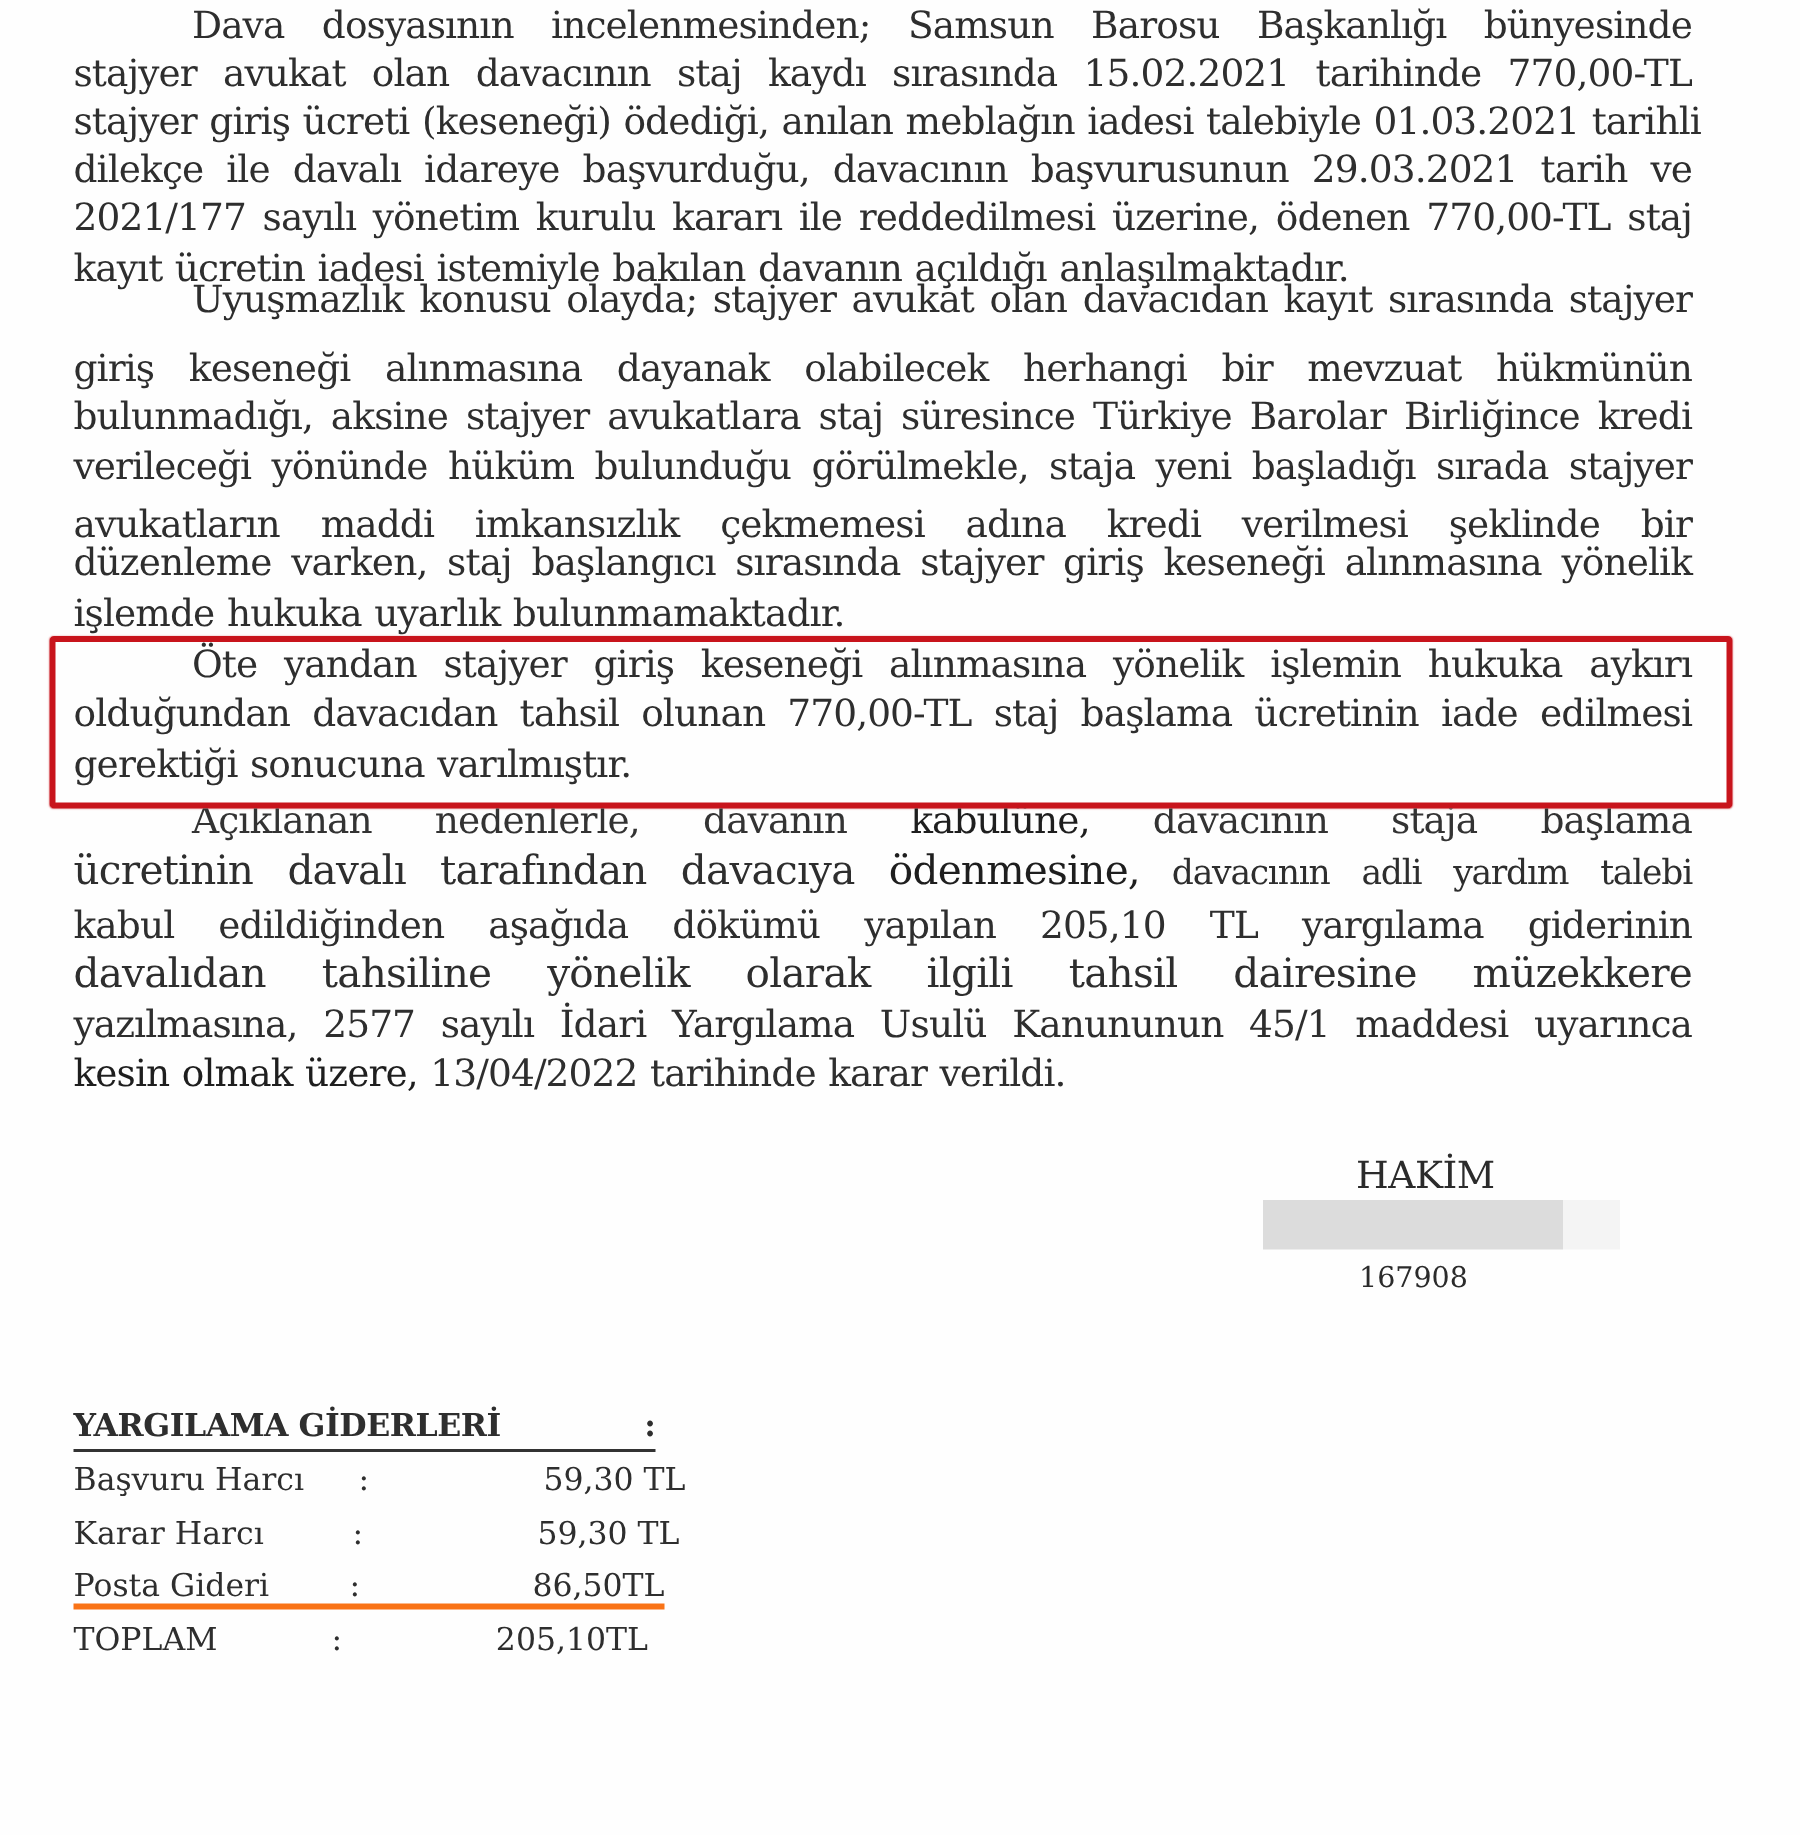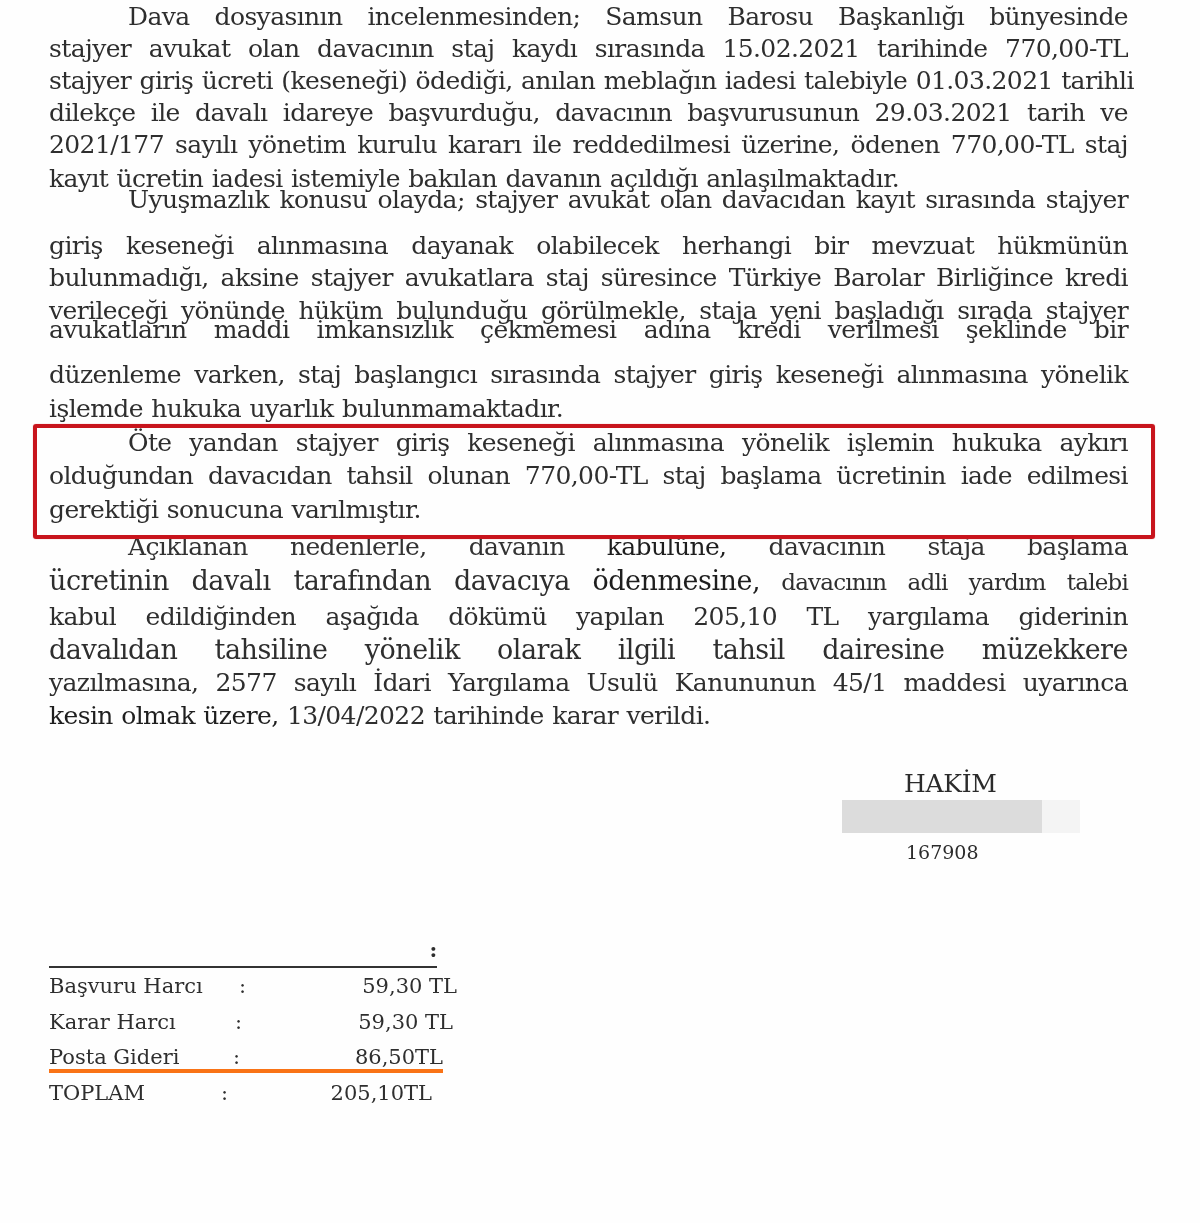--- a/index.html
+++ b/index.html
@@ -142,21 +142,21 @@
     <div class="line" style="top:97px;">dilekçe ile davalı idareye başvurduğu, davacının başvurusunun 29.03.2021 tarih ve</div>
     <div class="line" style="top:129px;">2021/177 sayılı yönetim kurulu kararı ile reddedilmesi üzerine, ödenen 770,00-TL staj</div>
     <div class="line last" style="top:163px;">kayıt ücretin iadesi istemiyle bakılan davanın açıldığı anlaşılmaktadır.</div>
   </div>
 
   <div>
     <div class="line indent" style="top:184px;">Uyuşmazlık konusu olayda; stajyer avukat olan davacıdan kayıt sırasında stajyer</div>
     <div class="line" style="top:230px;">giriş keseneği alınmasına dayanak olabilecek herhangi bir mevzuat hükmünün</div>
     <div class="line" style="top:262px;">bulunmadığı, aksine stajyer avukatlara staj süresince Türkiye Barolar Birliğince kredi</div>
     <div class="line" style="top:295px;">verileceği yönünde hüküm bulunduğu görülmekle, staja yeni başladığı sırada stajyer</div>
-    <div class="line" style="top:314px;">avukatların maddi imkansızlık çekmemesi adına kredi verilmesi şeklinde bir</div>
+    <div class="line" style="top:334px;">avukatların maddi imkansızlık çekmemesi adına kredi verilmesi şeklinde bir</div>
     <div class="line" style="top:359px;">düzenleme varken, staj başlangıcı sırasında stajyer giriş keseneği alınmasına yönelik</div>
     <div class="line last" style="top:393px;">işlemde hukuka uyarlık bulunmamaktadır.</div>
   </div>
 
   <div>
     <div class="line indent" style="top:427px;">Öte yandan stajyer giriş keseneği alınmasına yönelik işlemin hukuka aykırı</div>
     <div class="line" style="top:460px;">olduğundan davacıdan tahsil olunan 770,00-TL staj başlama ücretinin iade edilmesi</div>
     <div class="line last" style="top:494px;">gerektiği sonucuna varılmıştır.</div>
   </div>
   <div class="highlight-box"></div>
@@ -172,20 +172,21 @@
 
   <div class="sign-block">
     <div class="sign-title">HAKİM</div>
     <div class="redaction"></div>
     <div class="redaction-tail"></div>
     <div class="sign-id">167908</div>
   </div>
 
   <div class="costs">
     <div class="costs-title">
+      <span>YARGILAMA GİDERLERİ</span>
       <span class="colon">:</span>
     </div>
 
     <div class="cost-row" style="top:35px; width:408px;">
       <span class="label">Başvuru Harcı</span>
       <span class="colon" style="left:190px;">:</span>
       <span class="amount">59,30 TL</span>
     </div>
 
     <div class="cost-row" style="top:71px; width:404px;">

